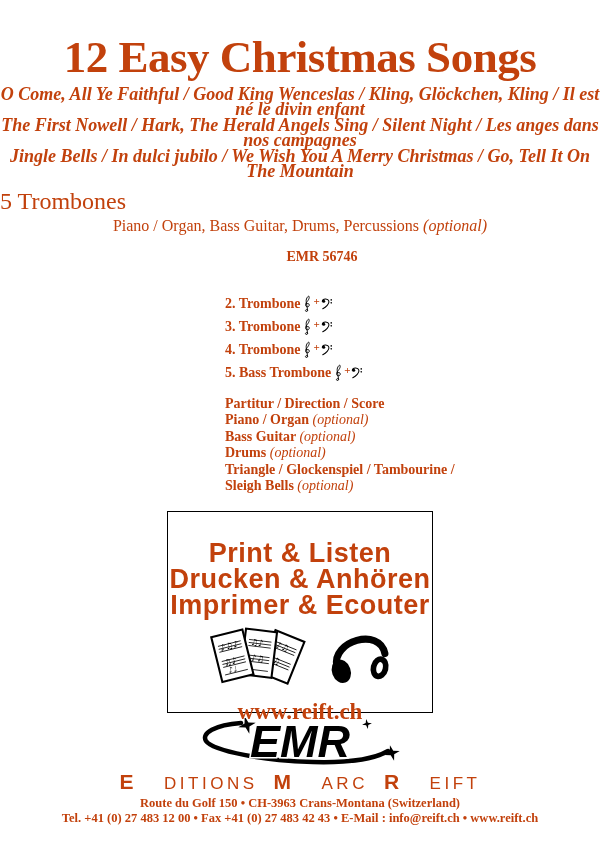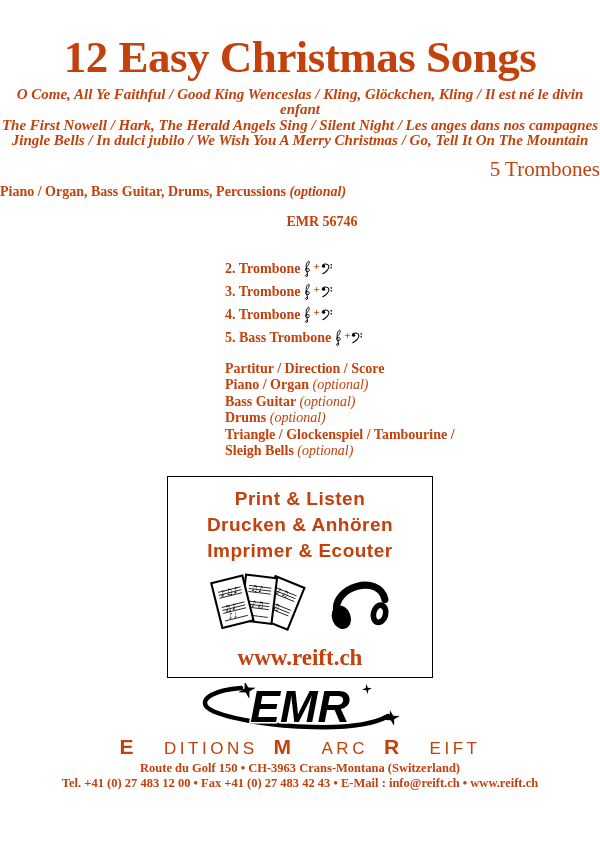--- a/index.html
+++ b/index.html
@@ -1,38 +1,38 @@
 <!DOCTYPE html>
 <html><head>
 <meta charset="utf-8">
 <style>
   html,body{margin:0;padding:0;background:#fff;}
   .page{position:relative;width:600px;height:849px;background:#fff;color:#c2410c;
         font-family:"Liberation Serif", serif;overflow:hidden;}
   .title{margin:34px 0 0 0;text-align:center;font-size:45px;font-weight:bold;line-height:1.06;letter-spacing:-0.5px;}
-  .subtitles{margin-top:5px;text-align:center;font-size:15px;font-weight:bold;font-style:italic;line-height:15.5px;}
-  .ensemble{margin-top:8px;text-align:right;font-size:21px;font-weight:normal;}
-  .accomp{margin-top:2px;font-size:14px;font-weight:bold;}
+  .subtitles{margin-top:5px;text-align:center;font-size:18px;font-weight:bold;font-style:italic;line-height:15.5px;}
+  .ensemble{margin-top:8px;text-align:left;font-size:24px;font-weight:normal;}
+  .accomp{margin-top:2px;text-align:center;font-size:16px;}
   .accomp .opt{font-style:italic;}
   .arranger{margin-top:9px;text-align:center;font-size:25px;font-weight:bold;}
   .catalog{margin-top:14px;text-align:center;font-size:14px;font-weight:bold;margin-left:44px;}
 
   .lists{margin-top:26px;padding-left:225px;font-size:14px;font-weight:bold;}
   .part-row{line-height:20px;white-space:nowrap;}
   .acc-row{line-height:16.5px;white-space:nowrap;}
   .accessories{margin-top:13px;}
   .acc-row .opt{font-style:italic;font-weight:normal;}
   .plus{font-size:11px;font-weight:bold;vertical-align:3px;margin:0 1px;}
   .clef-t{width:9px;height:17px;vertical-align:-4px;margin-left:3px;}
   .clef-b{width:12px;height:13px;vertical-align:-2px;}
 
   .listen-box{box-sizing:border-box;width:266px;height:202px;border:1.6px solid #000;
               margin:16px auto 0;text-align:center;}
-  .box-lines{margin-top:9px;font-family:"Liberation Sans", sans-serif;font-weight:bold;
-             font-size:19px;line-height:26px;letter-spacing:0.5px;}
+  .box-lines{margin-top:28px;font-family:"Liberation Sans", sans-serif;font-weight:bold;
+             font-size:27px;line-height:26px;letter-spacing:0.5px;}
   .icons-row{margin-top:4px;display:flex;justify-content:center;align-items:center;gap:16px;height:72px;}
   .box-site{margin-top:5px;font-size:23px;font-weight:bold;}
 
   .emr-logo{display:block;margin:5px auto 0;}
   .pub-name{text-align:center;margin-top:1px;font-family:"Liberation Sans", sans-serif;
             letter-spacing:3.5px;line-height:18px;white-space:nowrap;}
   .pub-word{display:inline-block;margin:0 8px;}
   .pub-initial{font-size:21px;font-weight:bold;}
   .pub-rest{font-size:17px;font-weight:normal;margin-left:27px;}
   .footer{margin-top:3px;text-align:center;font-size:12.5px;font-weight:bold;line-height:15px;}

